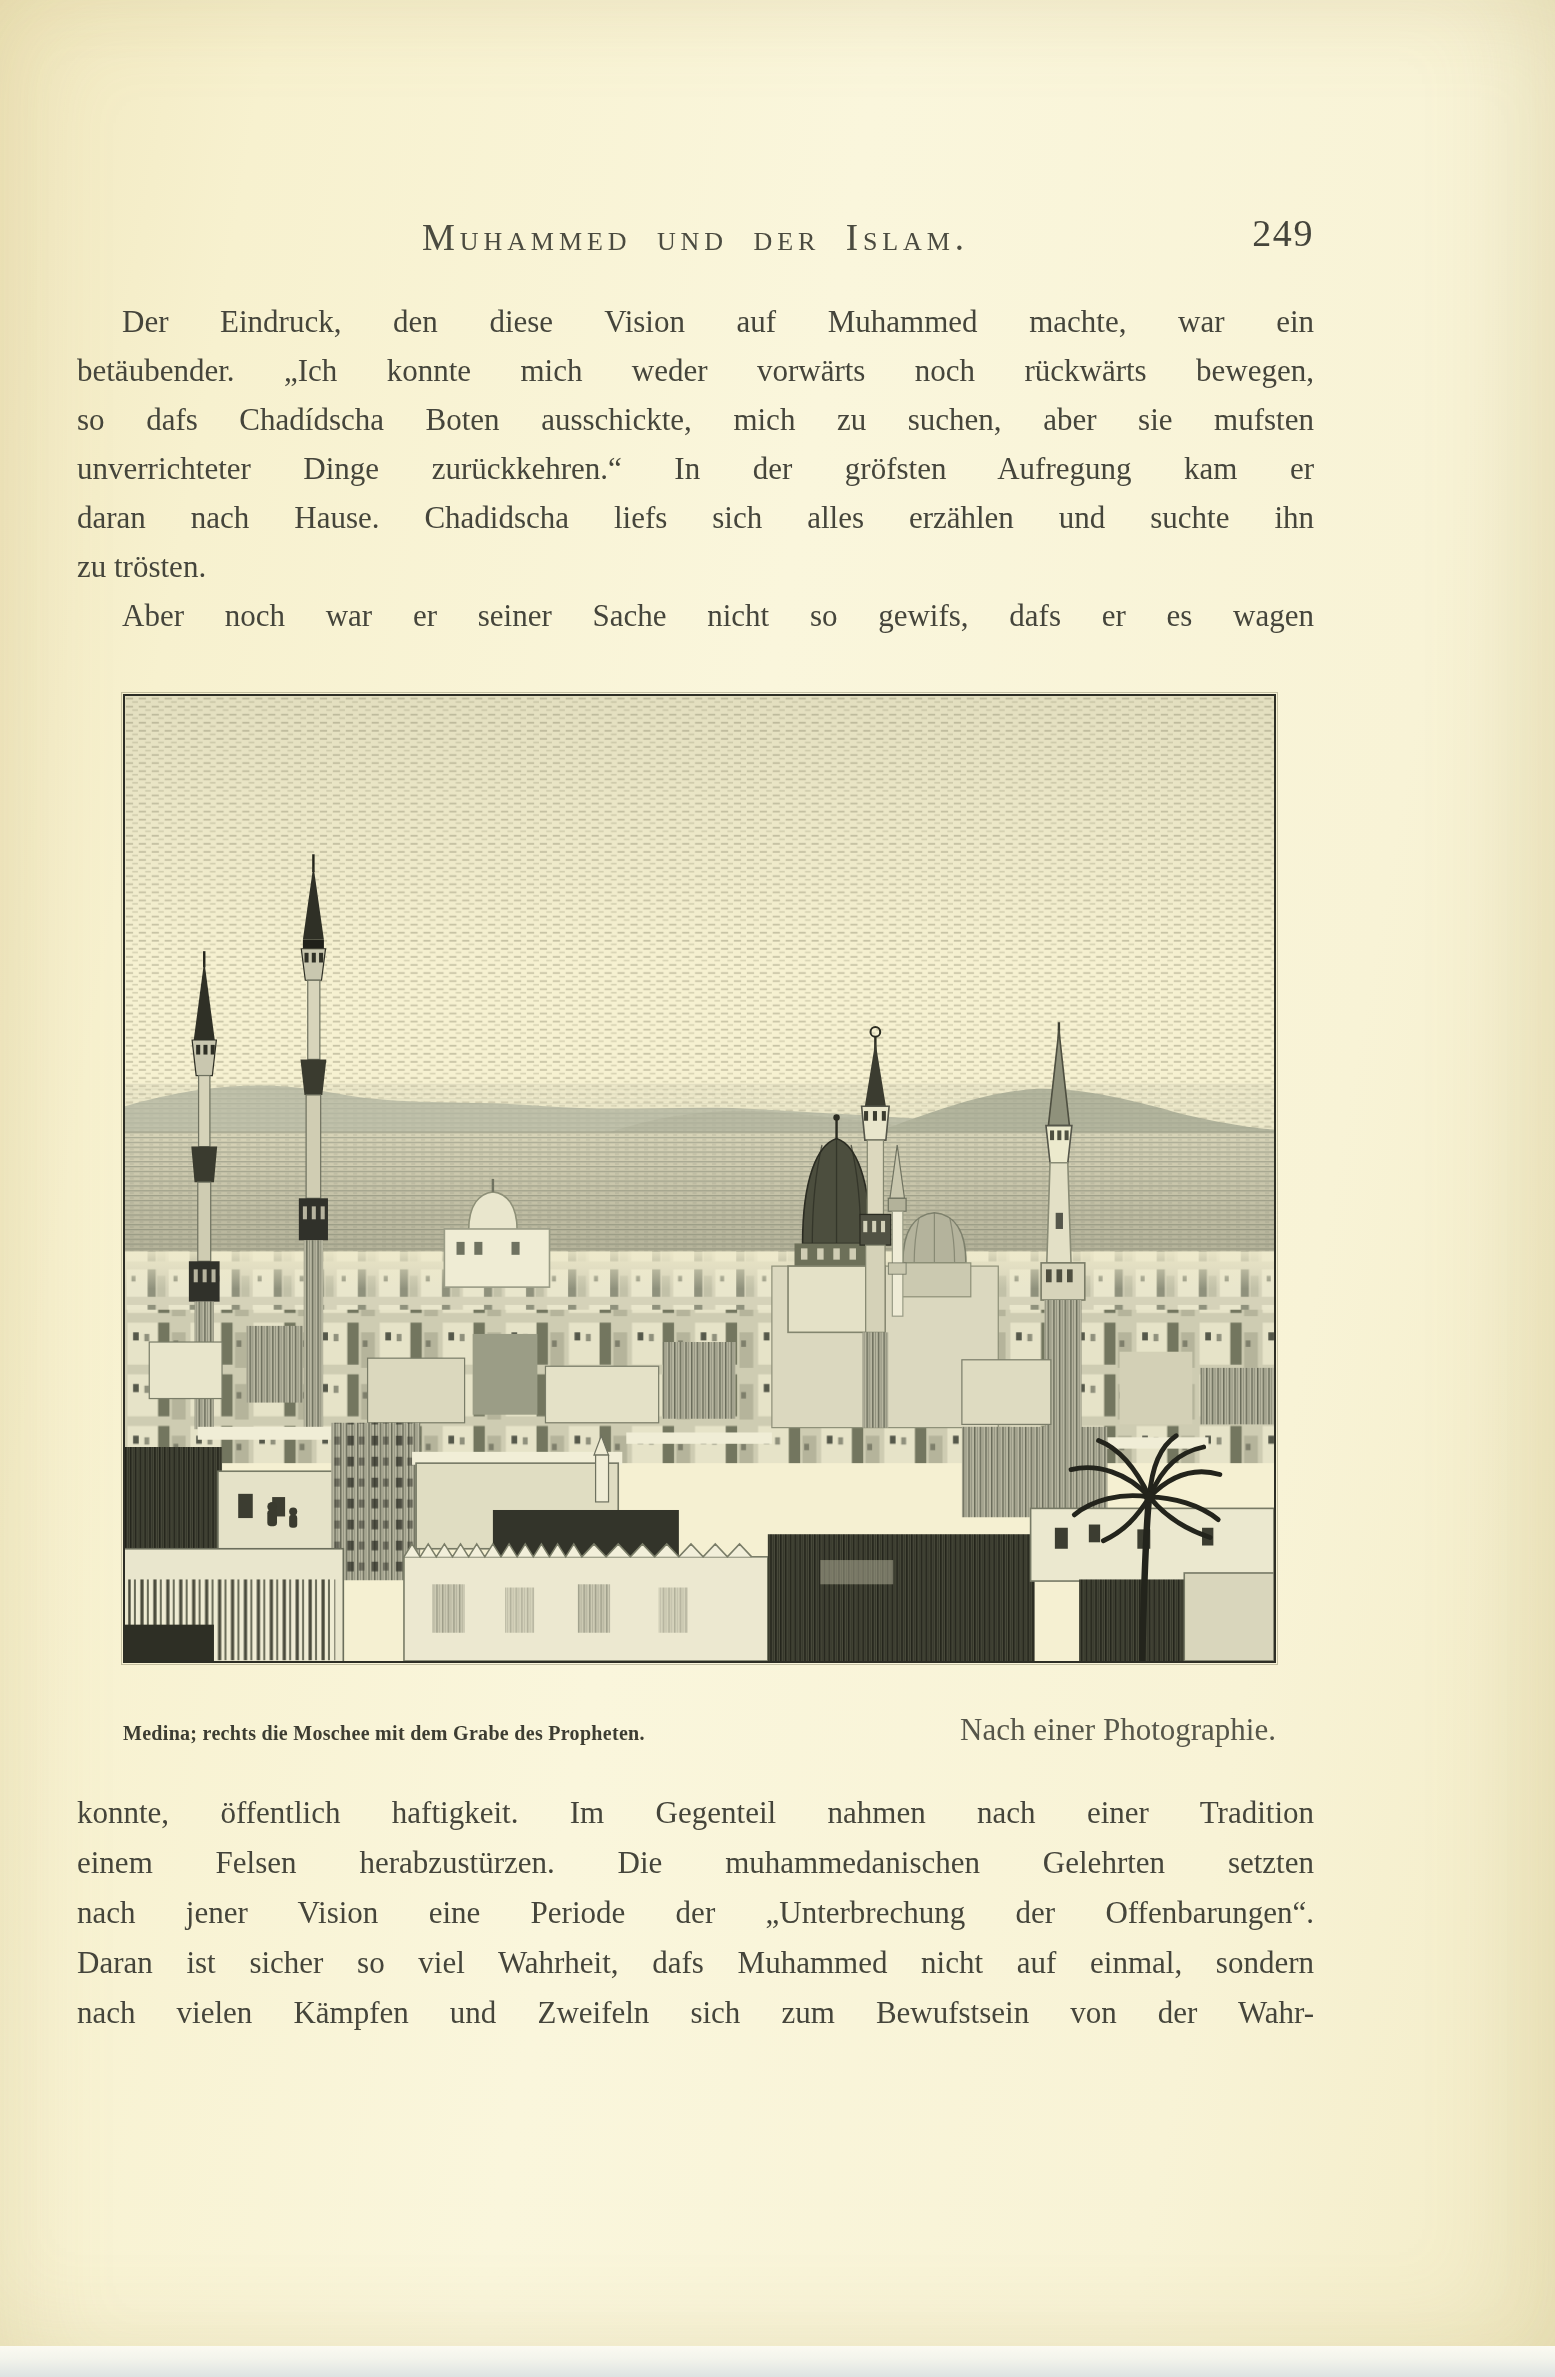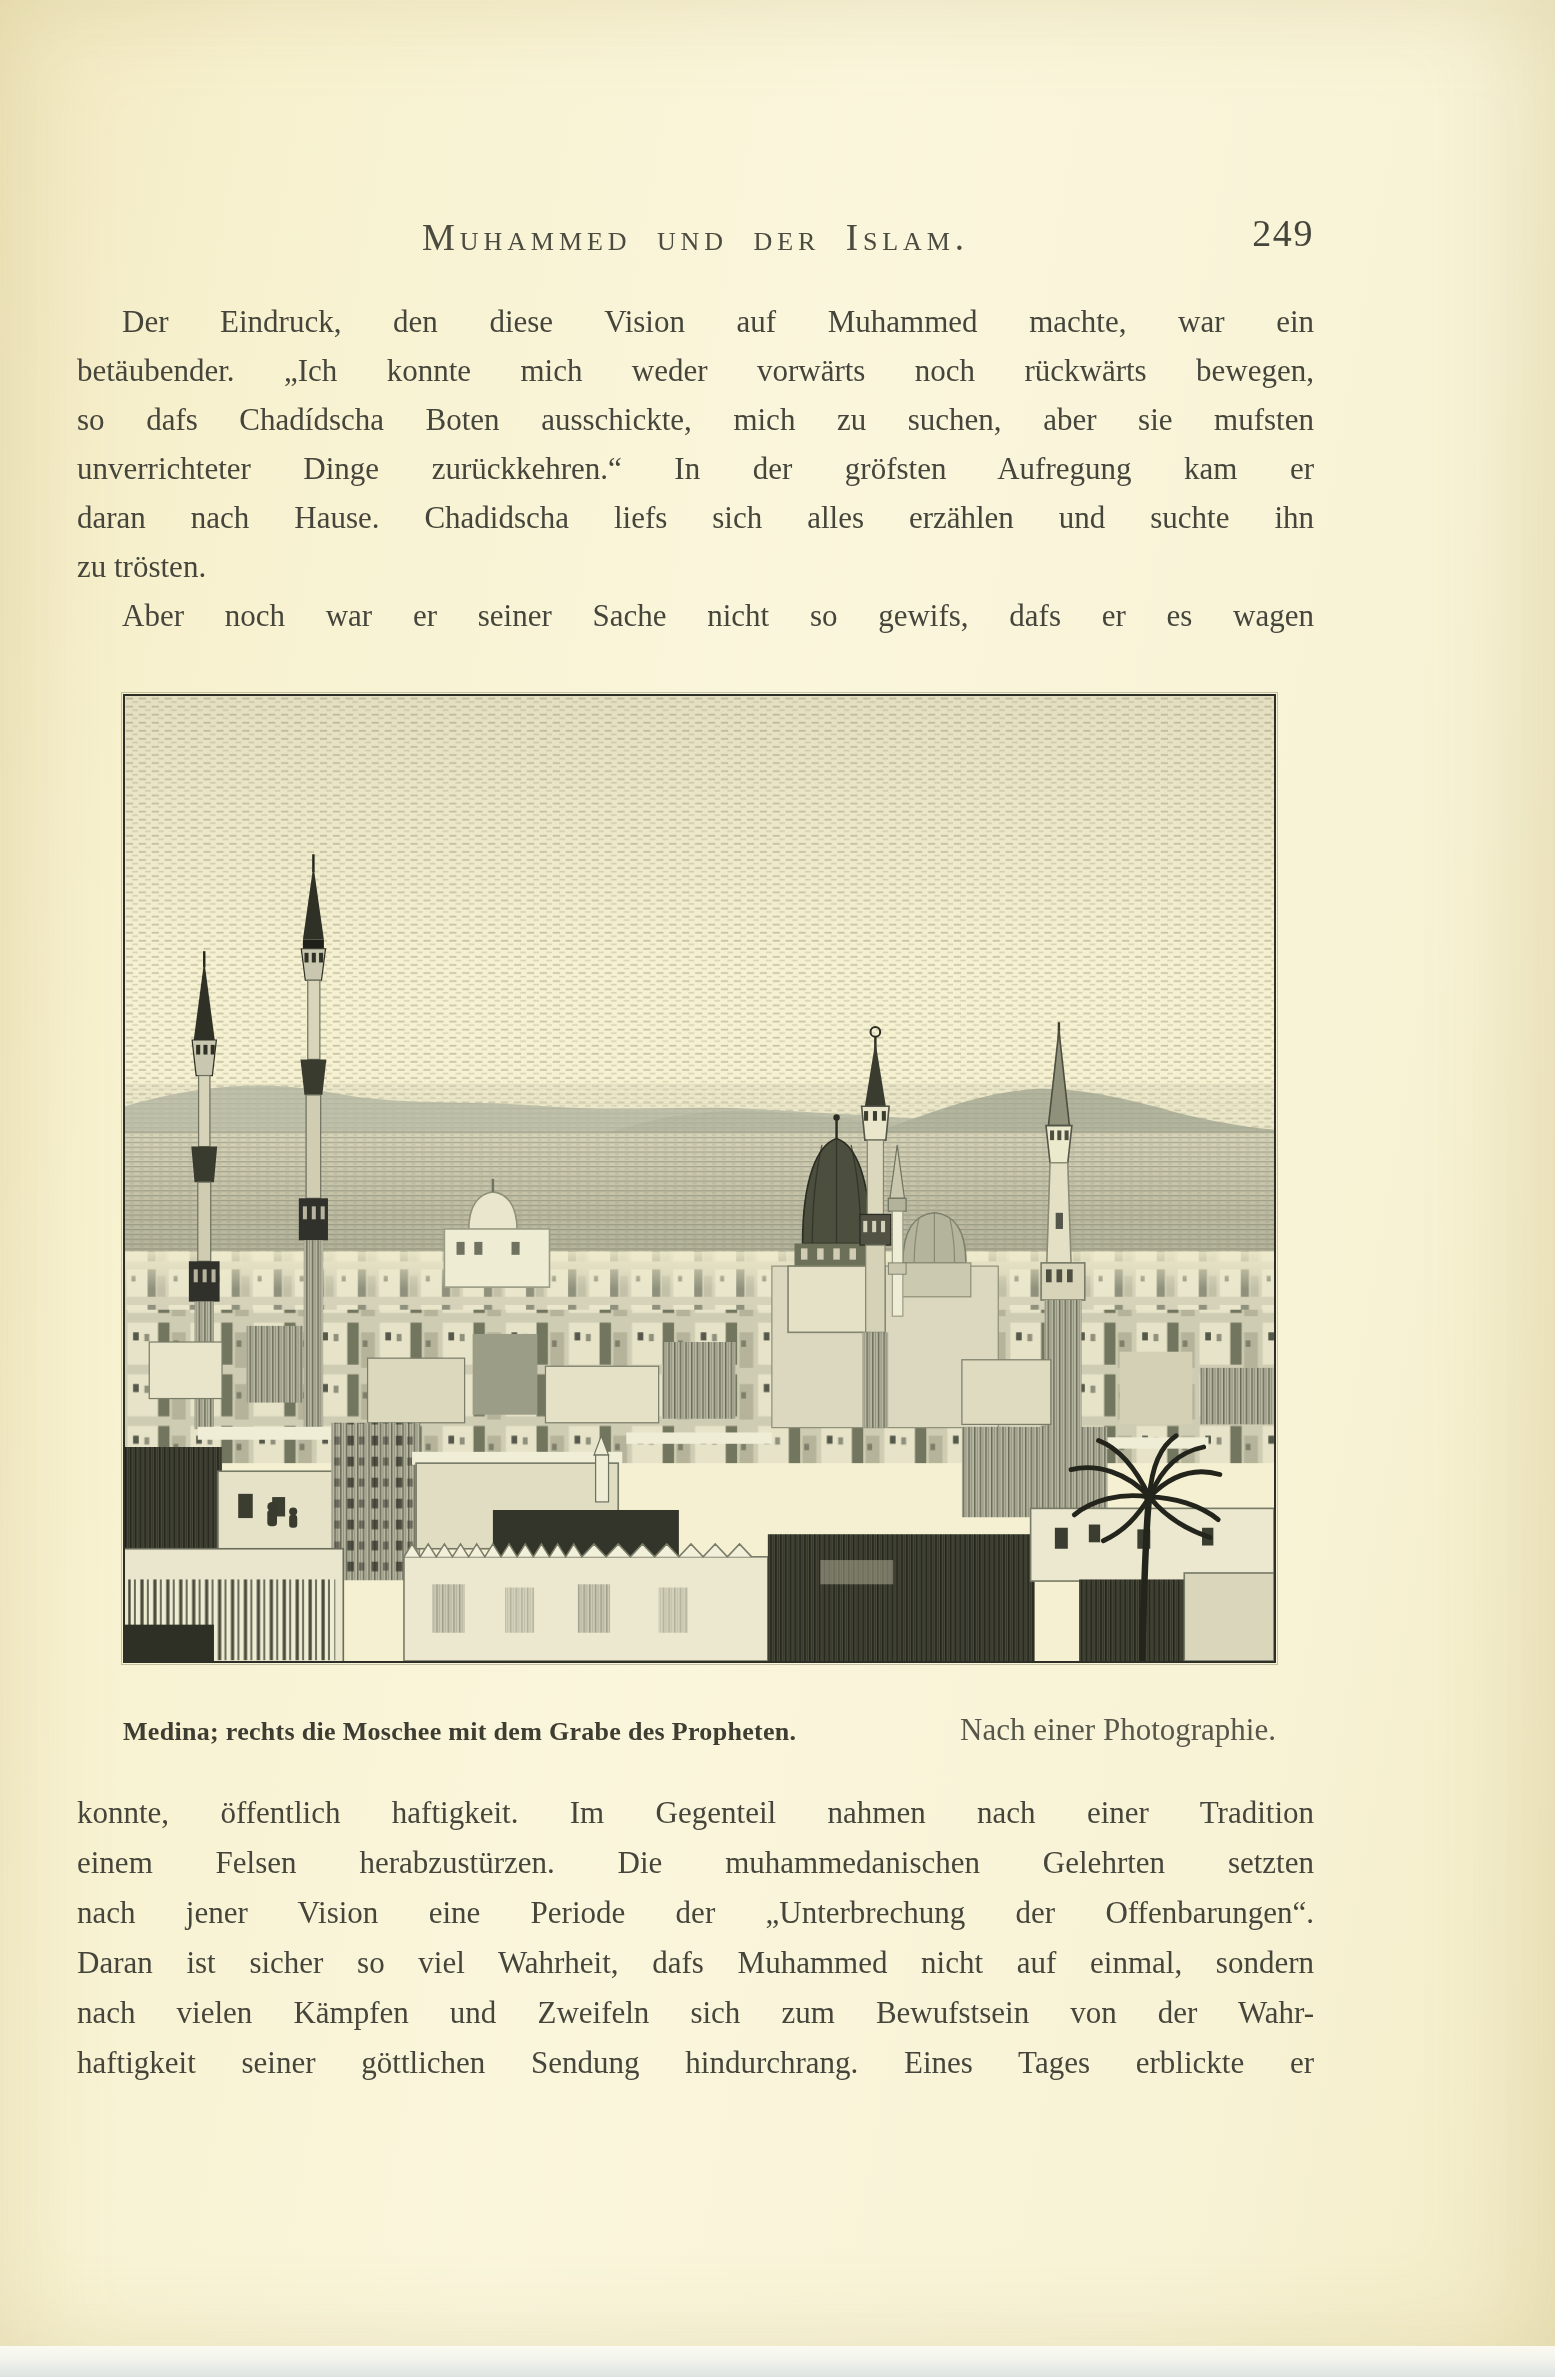--- a/index.html
+++ b/index.html
@@ -17,21 +17,21 @@
   .tcol.bottom{top:1788px;line-height:50px;}
   .tline{text-align:justify;text-align-last:justify;}
   .tline.left{text-align:left;text-align-last:left;}
   .tline.ind{text-indent:45px;}
   .figure{position:absolute;left:123px;top:694px;width:1153px;height:969px;
     border:2.4px solid #2d2e25;outline:0.8px solid rgba(100,98,70,.35);outline-offset:1.6px;
     box-sizing:border-box;background:#f5f0d2;}
   .figure svg{display:block;width:100%;height:100%;}
   .caption{position:absolute;left:123px;top:1712px;width:1153px;display:flex;
     justify-content:space-between;align-items:baseline;}
-  .caption-title{font-weight:700;font-size:26px;color:#3d3d32;letter-spacing:0.3px;}
+  .caption-title{font-weight:700;font-size:20px;color:#3d3d32;letter-spacing:0.3px;}
   .caption-credit{font-size:31px;color:#56564a;}
   .bottom-edge{position:absolute;left:0;bottom:0;width:100%;height:31px;
     background:linear-gradient(to bottom,#fbfaf1 0%,#f3f4ec 40%,#dde3e2 100%);}
 </style>
 </head>
 <body>
 
 <div class="page">
 
   <div class="running-head">Muhammed und der Islam.</div>
@@ -324,18 +324,17 @@
     <span class="caption-title">Medina; rechts die Moschee mit dem Grabe des Propheten.</span>
     <span class="caption-credit">Nach einer Photographie.</span>
   </div>
 
   <div class="tcol bottom">
     <div class="tline">konnte, öffentlich haftigkeit. Im Gegenteil nahmen nach einer Tradition</div>
     <div class="tline">einem Felsen herabzustürzen. Die muhammedanischen Gelehrten setzten</div>
     <div class="tline">nach jener Vision eine Periode der „Unterbrechung der Offenbarungen“.</div>
     <div class="tline">Daran ist sicher so viel Wahrheit, dafs Muhammed nicht auf einmal, sondern</div>
     <div class="tline">nach vielen Kämpfen und Zweifeln sich zum Bewufstsein von der Wahr-</div>
-    <div class="tline">haftigkeit seiner göttlichen Sendung hindurchrang. Eines Tages erblickte er</div>
   </div>
 
   <div class="bottom-edge"></div>
 </div>
 
 
 </body></html>

